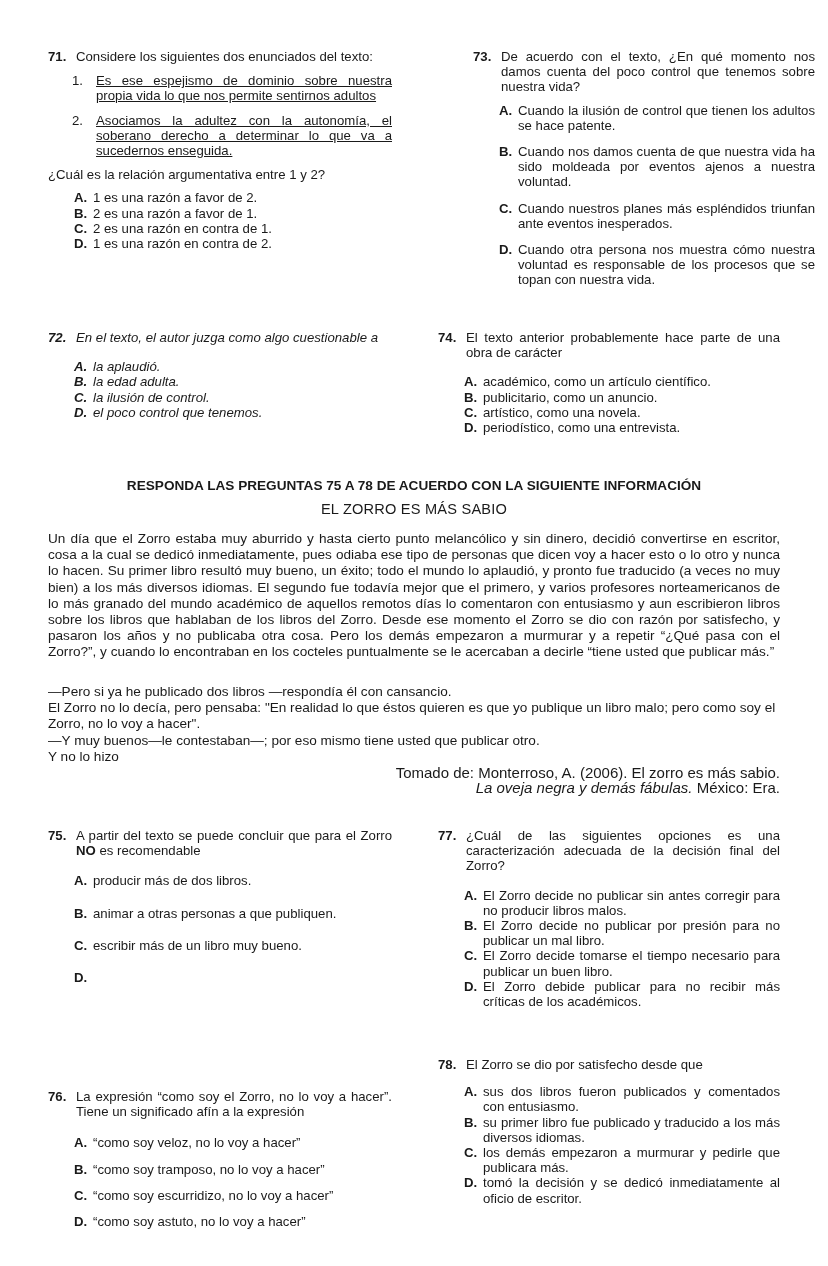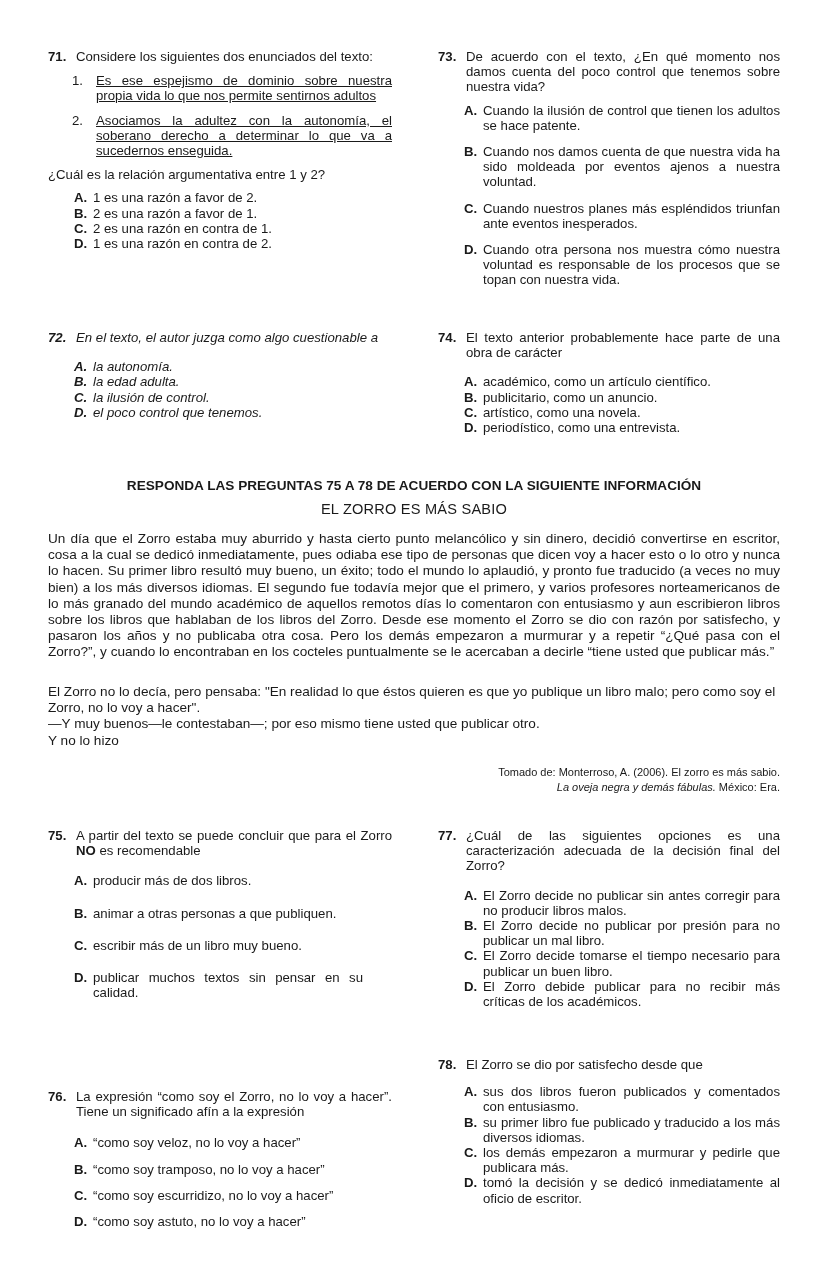--- a/index.html
+++ b/index.html
@@ -55,21 +55,21 @@
         <span class="letter">C.</span>
         <span class="otext">2 es una razón en contra de 1.</span>
       </div>
     <div class="opt">
         <span class="letter">D.</span>
         <span class="otext">1 es una razón en contra de 2.</span>
       </div>
   </div>
 </div>
 
-<div class="col right" style="top:49px;">
+<div class="col right" style="top:49px;margin-left:35px;">
   <div class="q">
     <span class="qnum">73.</span>
     <span class="qtext">De acuerdo con el texto, ¿En qué momento nos damos cuenta del poco control que tenemos sobre nuestra vida?</span>
   </div>
   <div style="margin-top:8px;">
     <div class="opt" style="margin-bottom:11px;">
         <span class="letter">A.</span>
         <span class="otext">Cuando la ilusión de control que tienen los adultos se hace patente.</span>
       </div>
     <div class="opt" style="margin-bottom:11px;">
@@ -88,21 +88,21 @@
 </div>
 
 <div class="col left" style="top:330px;font-style:italic;">
   <div class="q">
     <span class="qnum">72.</span>
     <span class="qtext">En el texto, el autor juzga como algo cuestionable a</span>
   </div>
   <div style="margin-top:14px;">
     <div class="opt">
         <span class="letter">A.</span>
-        <span class="otext">la autonomía.</span>
+        <span class="otext">la aplaudió.</span>
       </div>
     <div class="opt">
         <span class="letter">B.</span>
         <span class="otext">la edad adulta.</span>
       </div>
     <div class="opt">
         <span class="letter">C.</span>
         <span class="otext">la ilusión de control.</span>
       </div>
     <div class="opt">
@@ -135,26 +135,27 @@
         <span class="otext">periodístico, como una entrevista.</span>
       </div>
   </div>
 </div>
 
 <div class="instr" style="top:478px; font-size:13.6px;">RESPONDA LAS PREGUNTAS  75 A 78 DE ACUERDO CON LA SIGUIENTE INFORMACIÓN</div>
 <div class="instr" style="top:502px; font-size:14.6px; font-weight:normal; letter-spacing:0.2px;">EL ZORRO ES MÁS SABIO</div>
 
 <div class="story" style="top:531px; font-size:13.6px; line-height:16.2px;">Un día que el Zorro estaba muy aburrido y hasta cierto punto melancólico y sin dinero, decidió convertirse en escritor, cosa a la cual se dedicó inmediatamente, pues odiaba ese tipo de personas que dicen voy a hacer esto o lo otro y nunca lo hacen. Su primer libro resultó muy bueno, un éxito; todo el mundo lo aplaudió, y pronto fue traducido (a veces no muy bien) a los más diversos idiomas. El segundo fue todavía mejor que el primero, y varios profesores norteamericanos de lo más granado del mundo académico de aquellos remotos días lo comentaron con entusiasmo y aun escribieron libros sobre los libros que hablaban de los libros del Zorro. Desde ese momento el Zorro se dio con razón por satisfecho, y pasaron los años y no publicaba otra cosa. Pero los demás empezaron a murmurar y a repetir “¿Qué pasa con el Zorro?”, y cuando lo encontraban en los cocteles puntualmente se le acercaban a decirle “tiene usted que publicar más.”</div>
 <div class="plain" style="top:684px; font-size:13.6px; line-height:16.2px;">
+  <div>—Pero si ya he publicado dos libros —respondía él con cansancio.</div>
   <div>El Zorro no lo decía, pero pensaba: "En realidad lo que éstos quieren es que yo publique un libro malo; pero como soy el Zorro, no lo voy a hacer".</div>
   <div>—Y muy buenos—le contestaban—; por eso mismo tiene usted que publicar otro.</div>
   <div>Y no lo hizo</div>
 </div>
 
-<div class="src" style="top:765px; font-size:11px;">
+<div class="src" style="top:765px; font-size:15px;">
   <div>Tomado de: Monterroso, A. (2006). El zorro es más sabio.</div>
   <div><span class="ital">La oveja negra y demás fábulas.</span><span> México: Era.</span></div>
 </div>
 
 <div class="col left" style="top:828px;">
   <div class="q">
     <span class="qnum">75.</span>
     <span class="qtext"><span>A partir del texto se puede concluir que para el Zorro </span><b>NO</b><span> es recomendable</span></span>
   </div>
   <div style="margin-top:15px;">
@@ -165,21 +166,20 @@
     <div class="opt" style="margin-bottom:17px;">
         <span class="letter">B.</span>
         <span class="otext">animar a otras personas a que publiquen.</span>
       </div>
     <div class="opt" style="margin-bottom:17px;">
         <span class="letter">C.</span>
         <span class="otext">escribir más de un libro muy bueno.</span>
       </div>
     <div class="opt">
         <span class="letter">D.</span>
-        <span class="otext" style="max-width:270px;">publicar muchos textos sin pensar en su calidad.</span>
       </div>
   </div>
 </div>
 
 <div class="col right" style="top:828px;">
   <div class="q">
     <span class="qnum">77.</span>
     <span class="qtext">¿Cuál de las siguientes opciones es una caracterización adecuada de la decisión final del Zorro?</span>
   </div>
   <div style="margin-top:14px;">

